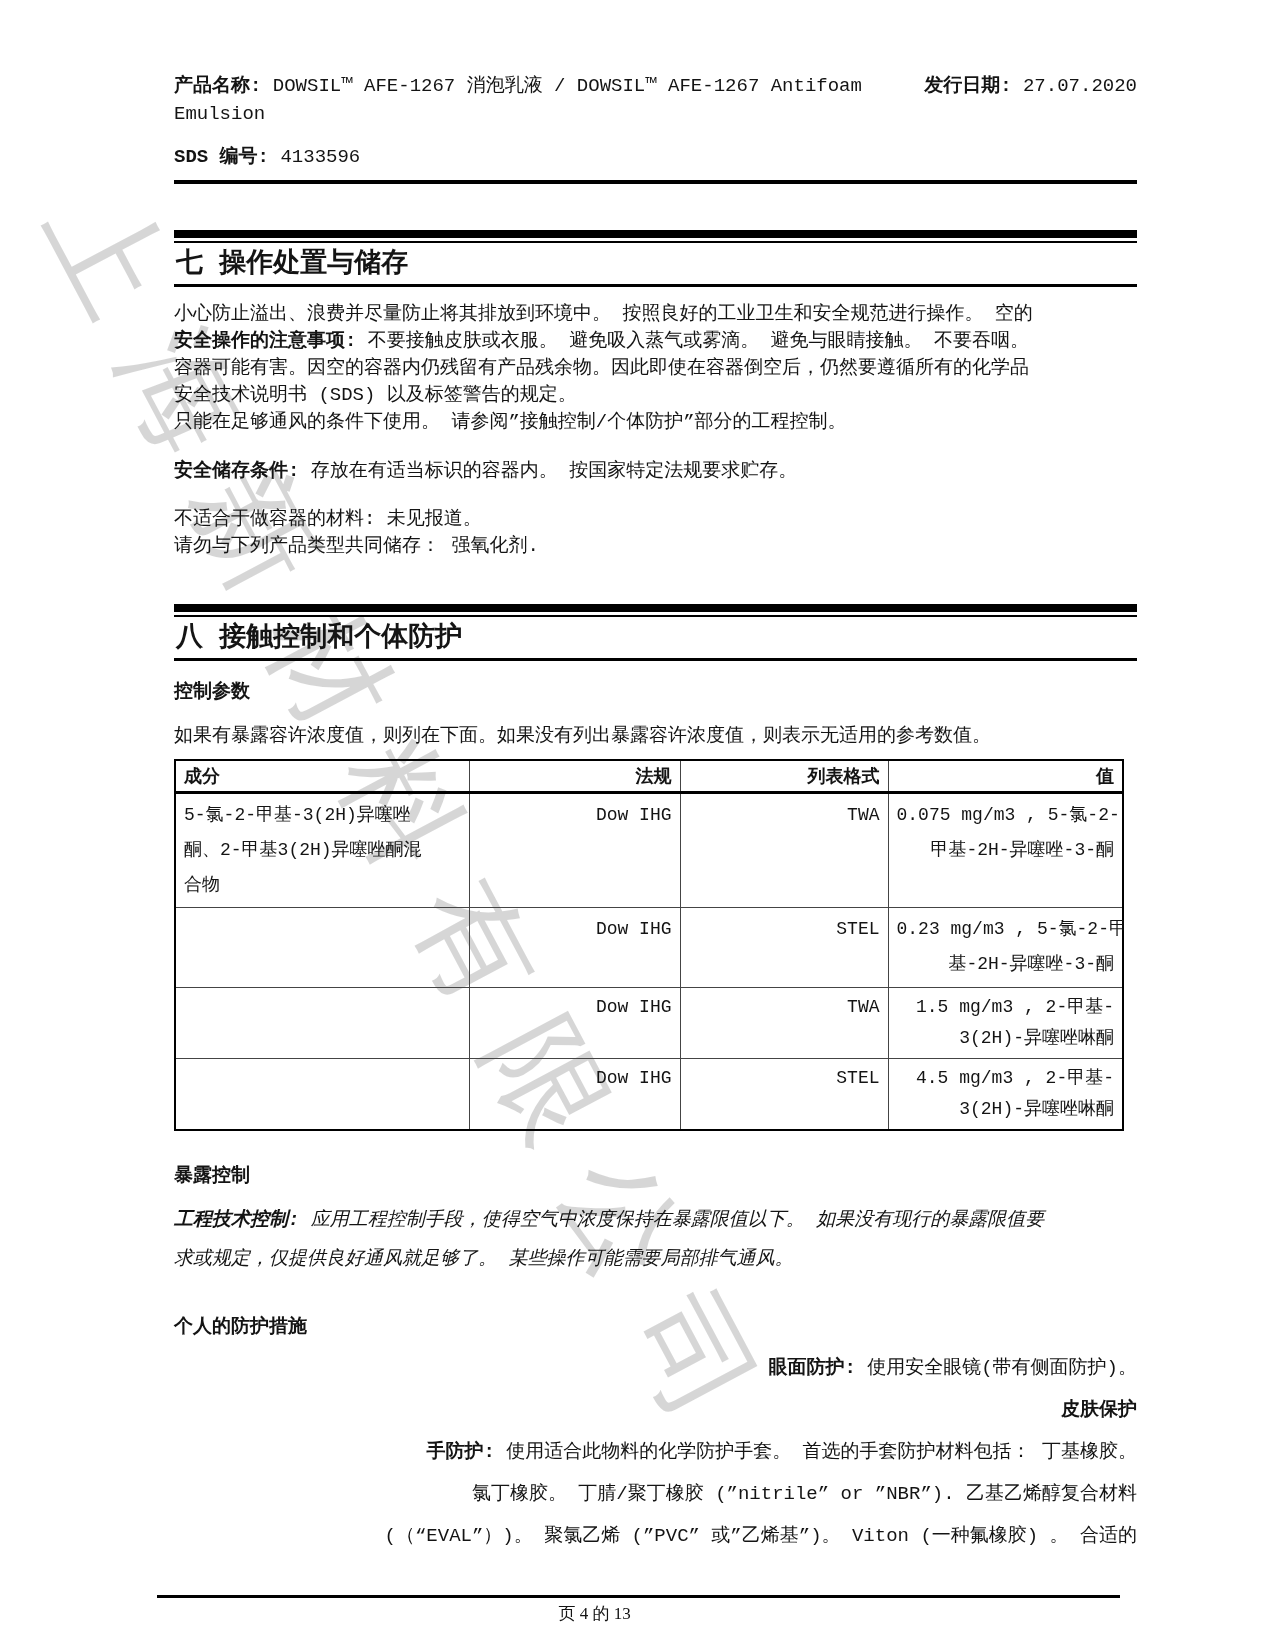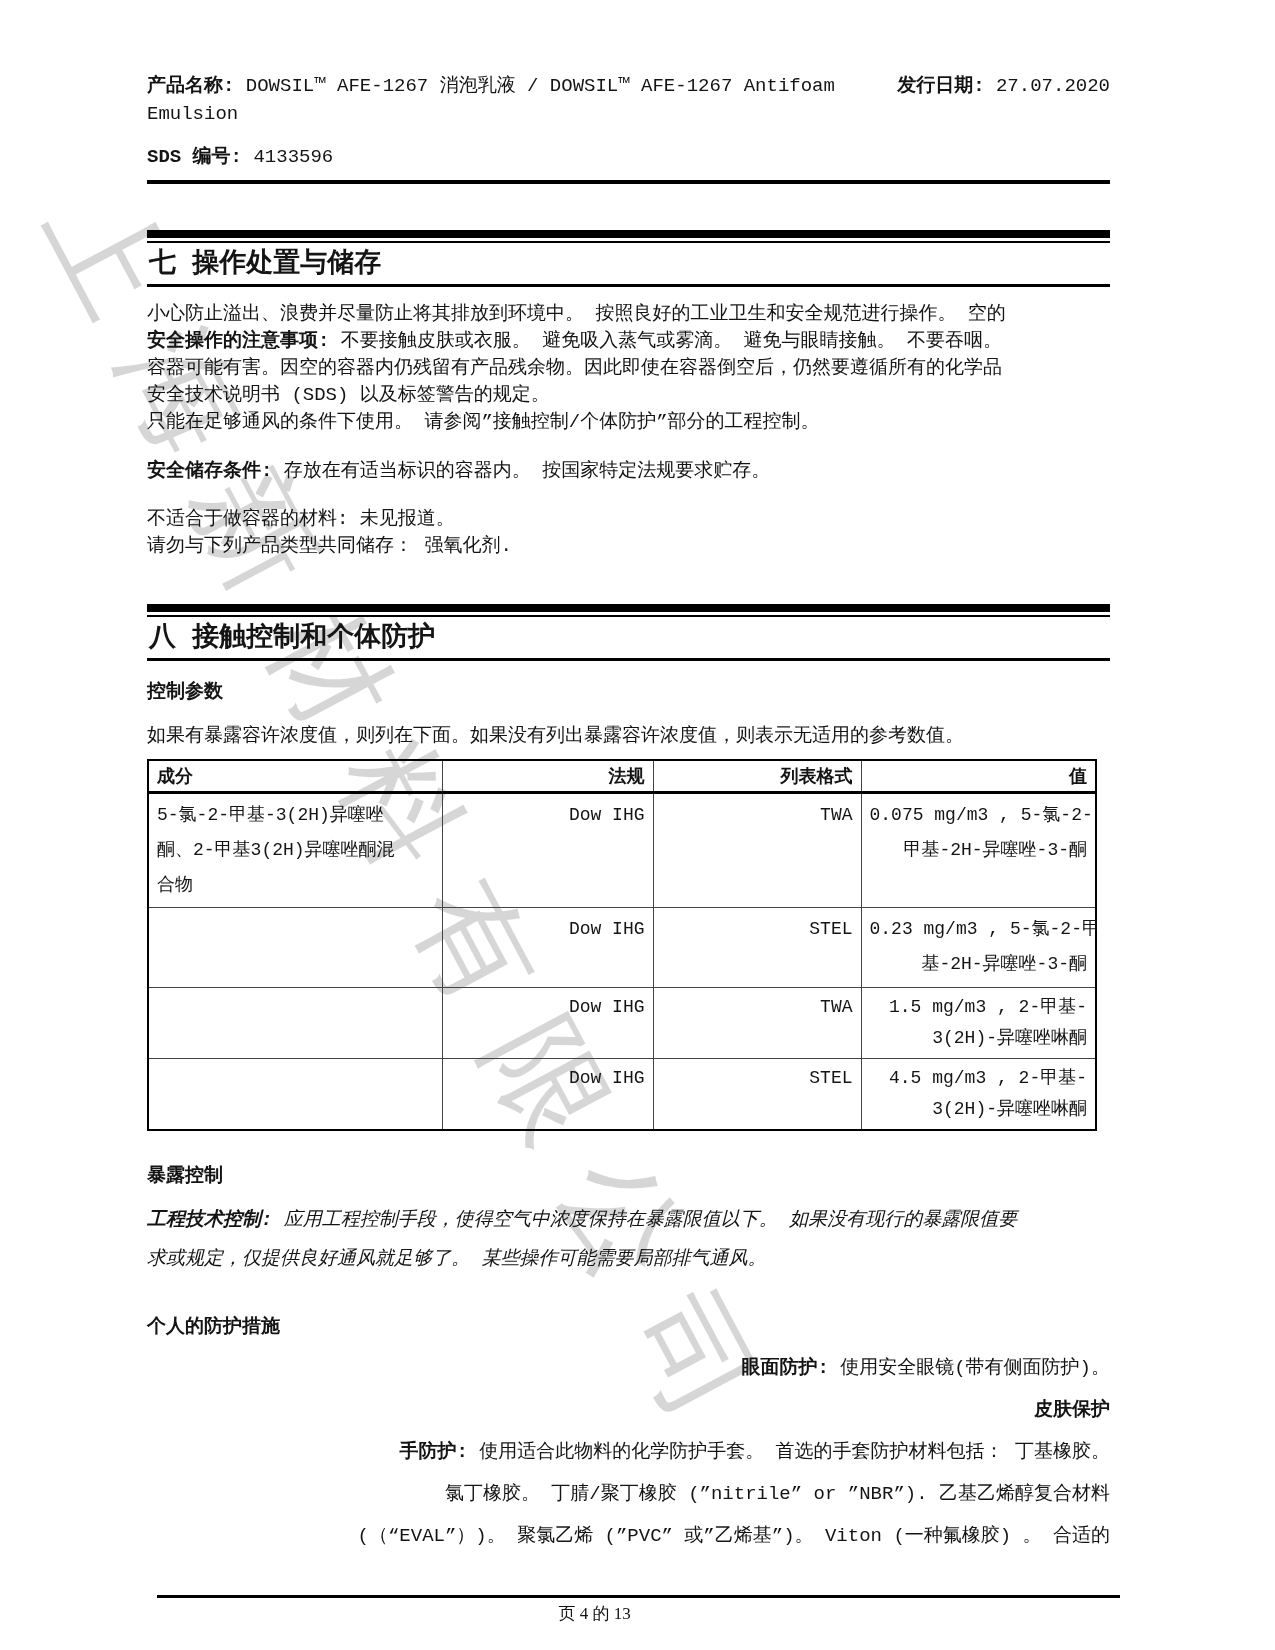--- a/index.html
+++ b/index.html
@@ -20,21 +20,21 @@
     font-size:118px;
     letter-spacing:38px;
     color:rgba(0,0,0,0.16);
     white-space:nowrap;
     font-family:"Liberation Sans","DejaVu Sans",sans-serif;
     z-index:0;
     pointer-events:none;
   }
   .content {
     position:absolute;
-    left:147px; top:72px;
+    left:174px; top:72px;
     width:963px;
     z-index:1;
     font-size:19px;
   }
   .doc-header { display:flex; justify-content:space-between; line-height:28px; }
   .doc-header .left { width:720px; }
   .bold { font-weight:bold; }
   .sds-line { margin-top:16px; line-height:26px; }
   .rule-top { margin-top:10px; height:4px; background:#000; }
   .section-head { margin-top:46px; }

